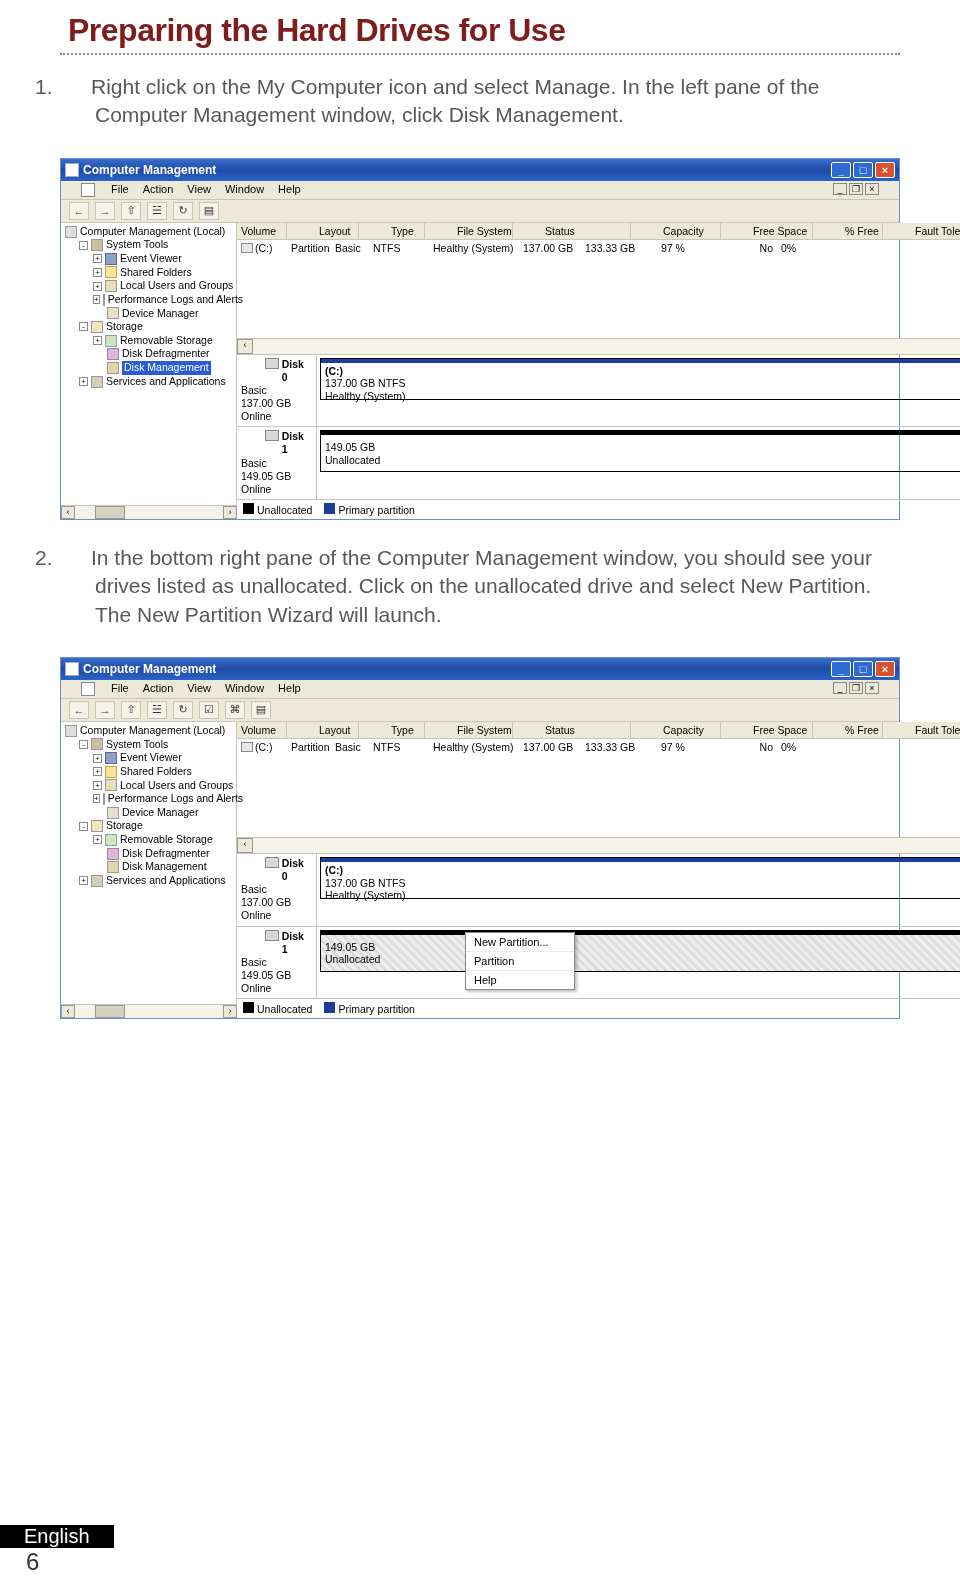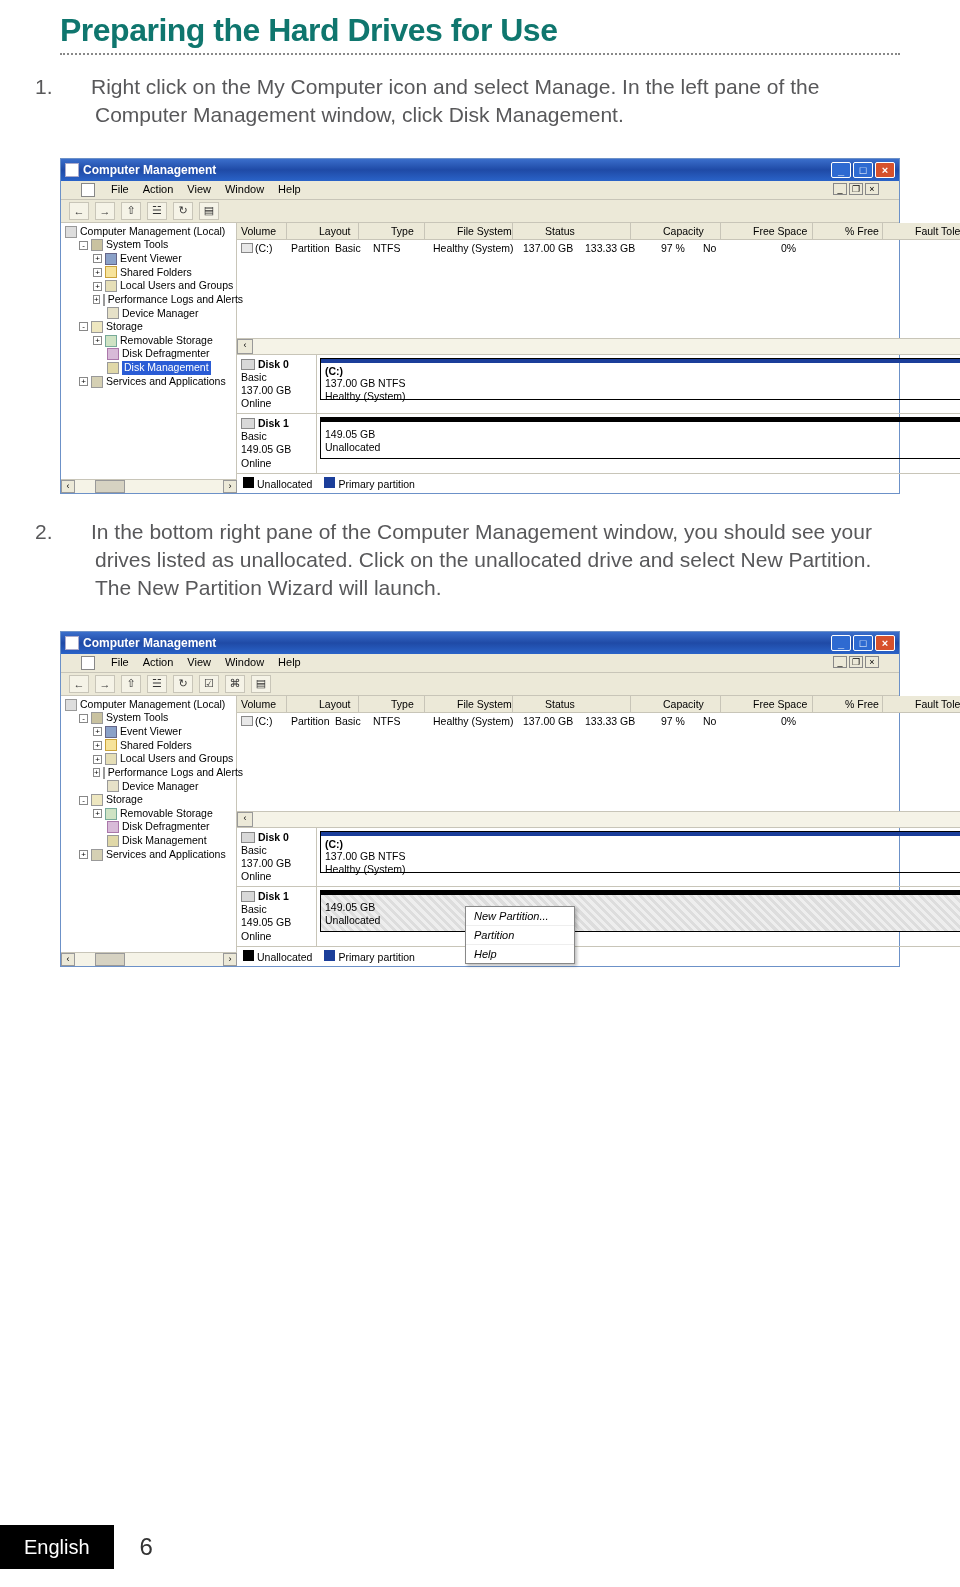--- a/index.html
+++ b/index.html
@@ -6,23 +6,24 @@
   body {
     width: 960px;
     height: 1587px;
     background: #fff;
     font-family: Arial, Helvetica, sans-serif;
     position: relative;
   }
   .page-title {
     font-size: 32px;
     font-weight: bold;
-    color: #0f766e;
+    color: #7f1d1d;
     padding: 12px 60px 4px 60px;
     letter-spacing: -0.5px;
+    margin-left: 8px;
   }
   .dotted-rule {
     border: none;
     border-top: 2px dotted #888;
     margin: 0 60px 18px 60px;
   }
   .step-text {
     font-size: 21px;
     color: #58585a;
     padding: 0 60px 10px 95px;
@@ -116,57 +117,56 @@
   .vh{padding:2px 4px;border-right:1px solid #c8c5b8;white-space:nowrap;}
   .vh.v1{width:50px;} .vh.v2{width:44px;} .vh.v3{width:38px;} .vh.v4{width:60px;}
   .vh.v5{width:90px;} .vh.v6{width:62px;} .vh.v7{width:64px;} .vh.v8{width:42px;}
   .vh.v9{width:78px;} .vh.v10{flex:1;}
   .vol-row{display:flex;font-size:10.5px;padding:1px 0;}
   .vol-row .vc{padding:1px 4px;white-space:nowrap;}
   .vc.v1{width:50px;display:flex;gap:2px;align-items:center;}
   .vc .drv-icon{width:12px;height:10px;background:#e8e8e8;border:1px solid #888;}
   .vc.v2{width:44px;} .vc.v3{width:38px;} .vc.v4{width:60px;}
   .vc.v5{width:90px;} .vc.v6{width:62px;} .vc.v7{width:64px;}
-  .vc.v8{width:42px;margin-left:12px;} .vc.v9{width:78px;} .vc.v10{flex:1;}
+  .vc.v8{width:42px;margin-left:12px;} .vc.v9{width:78px;text-align:right;} .vc.v10{flex:1;}
   .vol-list{height:98px;overflow:hidden;position:relative;}
   .hsb{height:16px;background:#ece9d8;border-top:1px solid #c8c5b8;display:flex;}
   .hsb .arrow{width:16px;border:1px solid #999;background:#ece9d8;text-align:center;font-size:9px;}
   .hsb .track{flex:1;background:#f5f3e7;}
   .disk-panel{border-top:1px solid #c8c5b8;}
   .disk-row{display:flex;border-bottom:1px solid #c8c5b8;}
   .disk-label{width:80px;padding:3px 4px;font-size:10.5px;line-height:1.25;border-right:1px solid #c8c5b8;}
-  .disk-label .dname{font-weight:bold;display:flex;align-items:center;gap:3px;}
+  .disk-label .dname{font-weight:bold;display:flex;align-items:flex-start;gap:3px;margin-left:24px;}
   .disk-icon{width:14px;height:11px;background:#d8d8d8;border:1px solid #888;}
   .disk-part-area{flex:1;padding:3px;}
   .part-box{border:1px solid #000;height:42px;display:flex;}
   .part-primary{flex:1;border-top:4px solid #1b3e9a;padding:2px 4px;font-size:10.5px;line-height:1.2;}
   .part-unalloc{flex:1;border-top:4px solid #000;padding:2px 4px;font-size:10.5px;line-height:1.2;position:relative;}
   .part-unalloc.hatched{
     background:repeating-linear-gradient(45deg,#eee 0,#eee 3px,#ddd 3px,#ddd 6px);
   }
   .legend-row{display:flex;gap:12px;padding:3px 6px;font-size:10.5px;align-items:center;}
   .legend-sw{width:11px;height:11px;display:inline-block;margin-right:3px;}
   .sw-unalloc{background:#000;}
   .sw-primary{background:#1b3e9a;}
   .tree-hsb{height:14px;background:#ece9d8;border-top:1px solid #c8c5b8;display:flex;}
   .tree-hsb .arrow{width:14px;border:1px solid #999;font-size:9px;text-align:center;}
   .tree-hsb .track{flex:1;background:#f5f3e7;position:relative;}
   .tree-hsb .thumb{position:absolute;left:20px;width:30px;top:0;bottom:0;background:#d6d2c2;border:1px solid #999;}
   .context-menu{
     position:absolute;background:#fff;border:1px solid #888;
     box-shadow:2px 2px 3px rgba(0,0,0,.25);font-size:11px;
     width:110px;
-    font-style:italic;
   }
   .context-menu .mi{padding:3px 8px;border-bottom:1px solid #eee;}
   .context-menu .mi:last-child{border-bottom:none;}
   
   .footer-bar{
     position:absolute;left:0;bottom:18px;width:250px;height:44px;
-    display:flex;align-items:center;
+    display:flex;align-items:flex-start;flex-direction:column;
   }
   .footer-black{
     background:#000;color:#fff;height:44px;display:flex;align-items:center;
     padding:0 24px;font-size:20px;
   }
   .footer-page{font-size:24px;color:#333;padding-left:26px;}
 </style>
 </head>
 <body>
 

